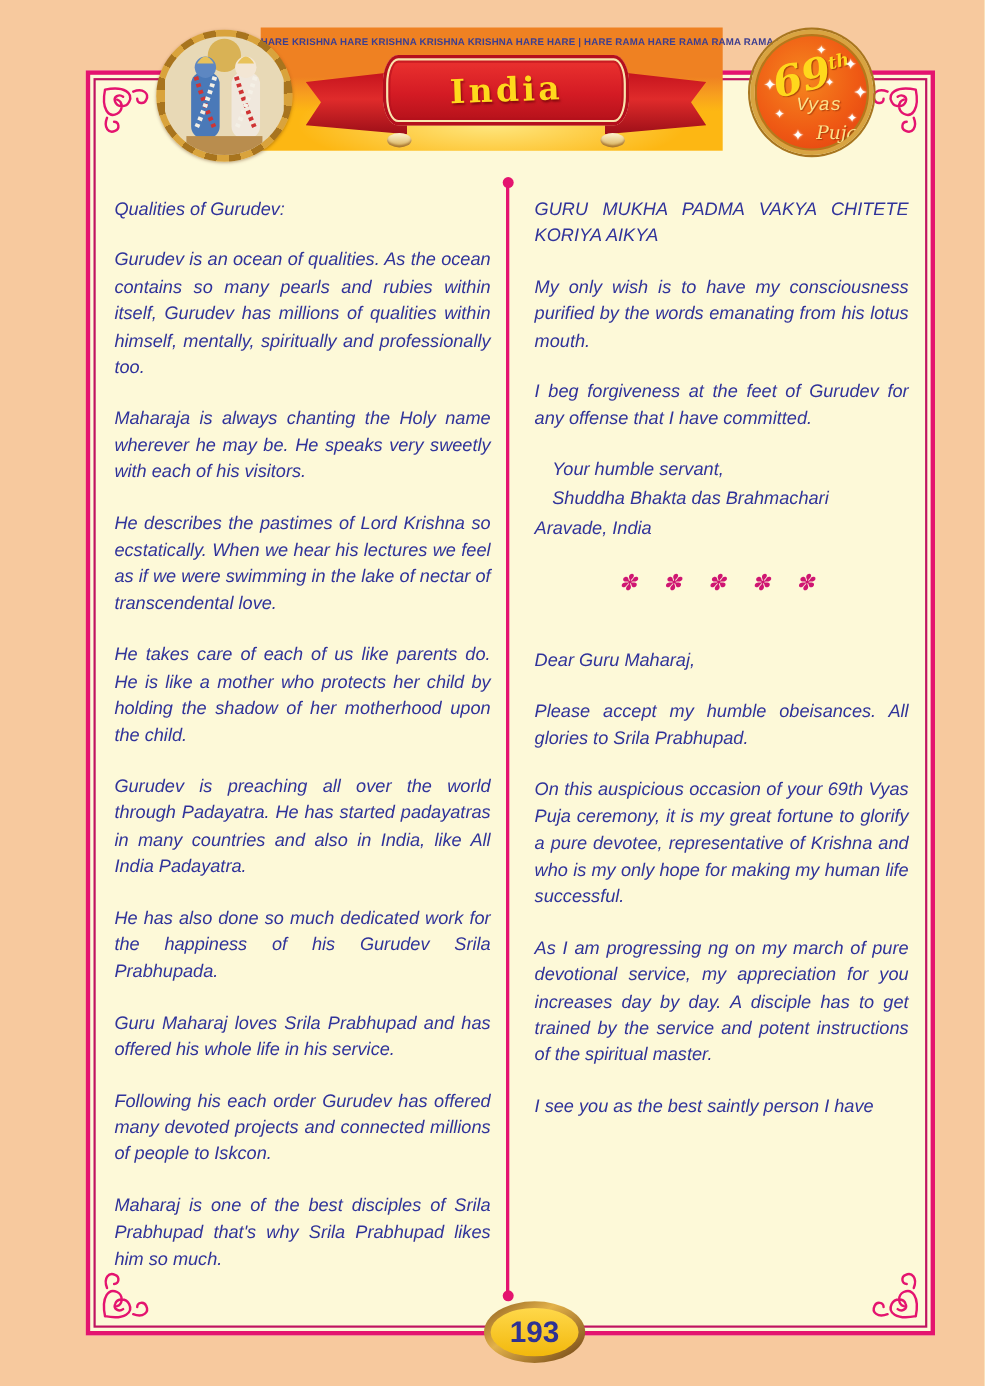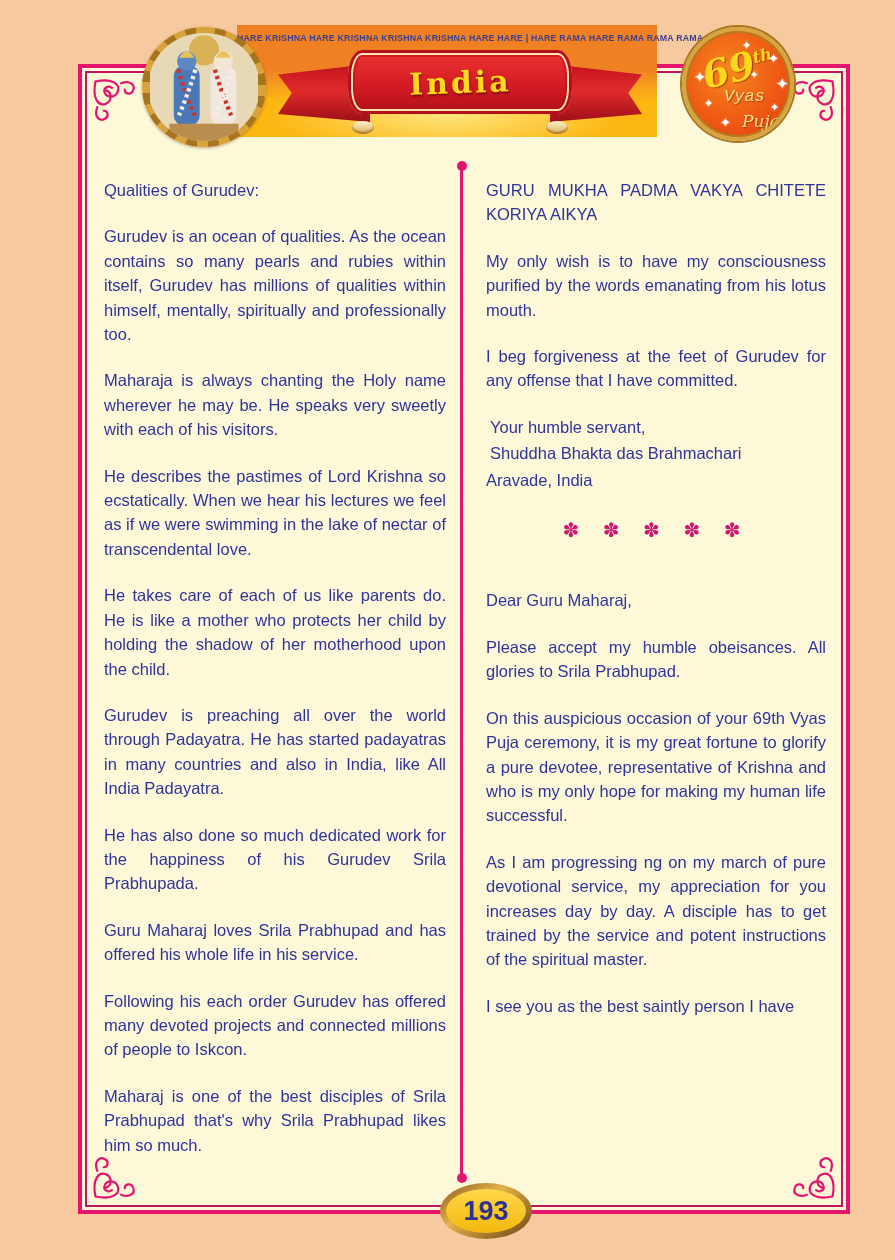--- a/index.html
+++ b/index.html
@@ -110,22 +110,22 @@
 
   
   .col {
     position:absolute; top:178px;
     color:#30339a;
     font-size:16.5px; line-height:24.4px;
     text-align:justify;
   }
   .col-left  { left:104px; width:342px; }
   .col-right { left:486px; width:340px; }
-  .para { margin:0 0 22px; }
-  .para.tight { margin:0 4px 2px; }
+  .para { margin:0 0 22px;font-style:italic; }
+  .para.tight { margin:0 16px 2px; }
   .para.separator {
     text-align:center; color:#cf1672;
     font-size:20px; letter-spacing:9px;
     margin:26px 0 46px;
   }
 
   
   .divider {
     position:absolute; left:460px; top:166px; width:3px; height:1012px;
     background:#e4146f;

